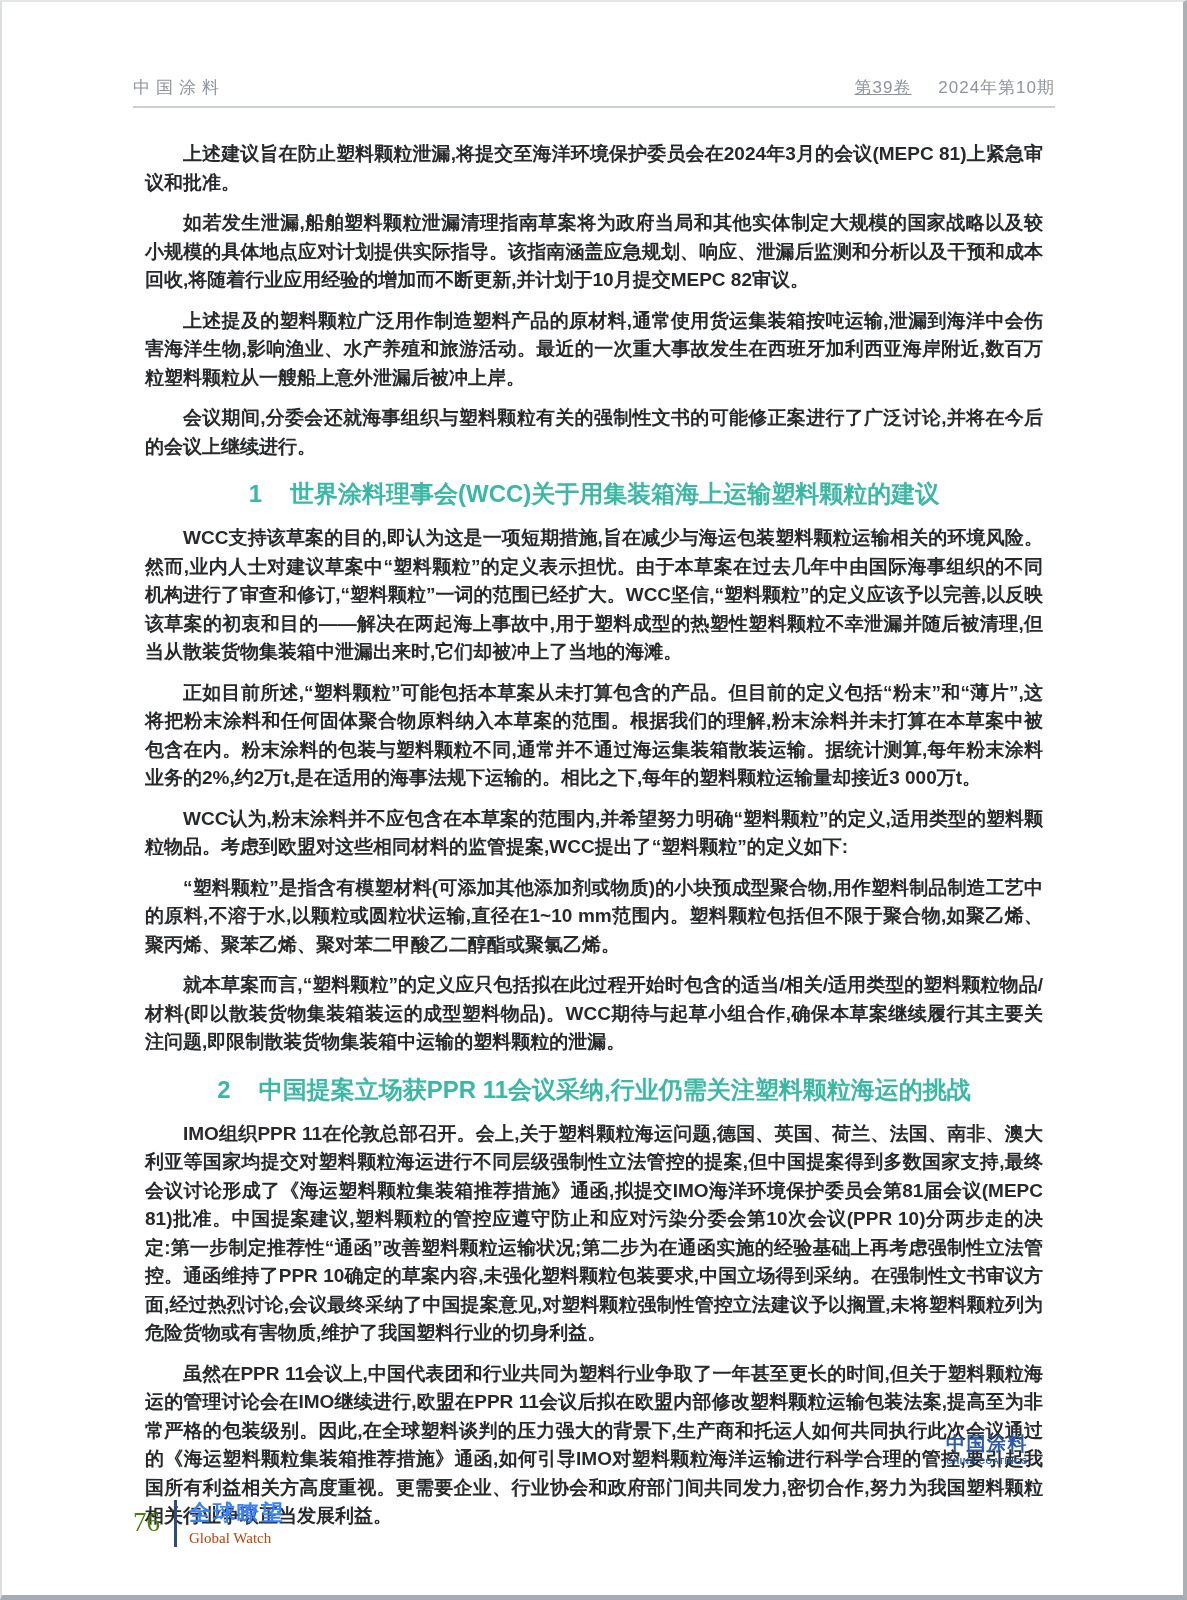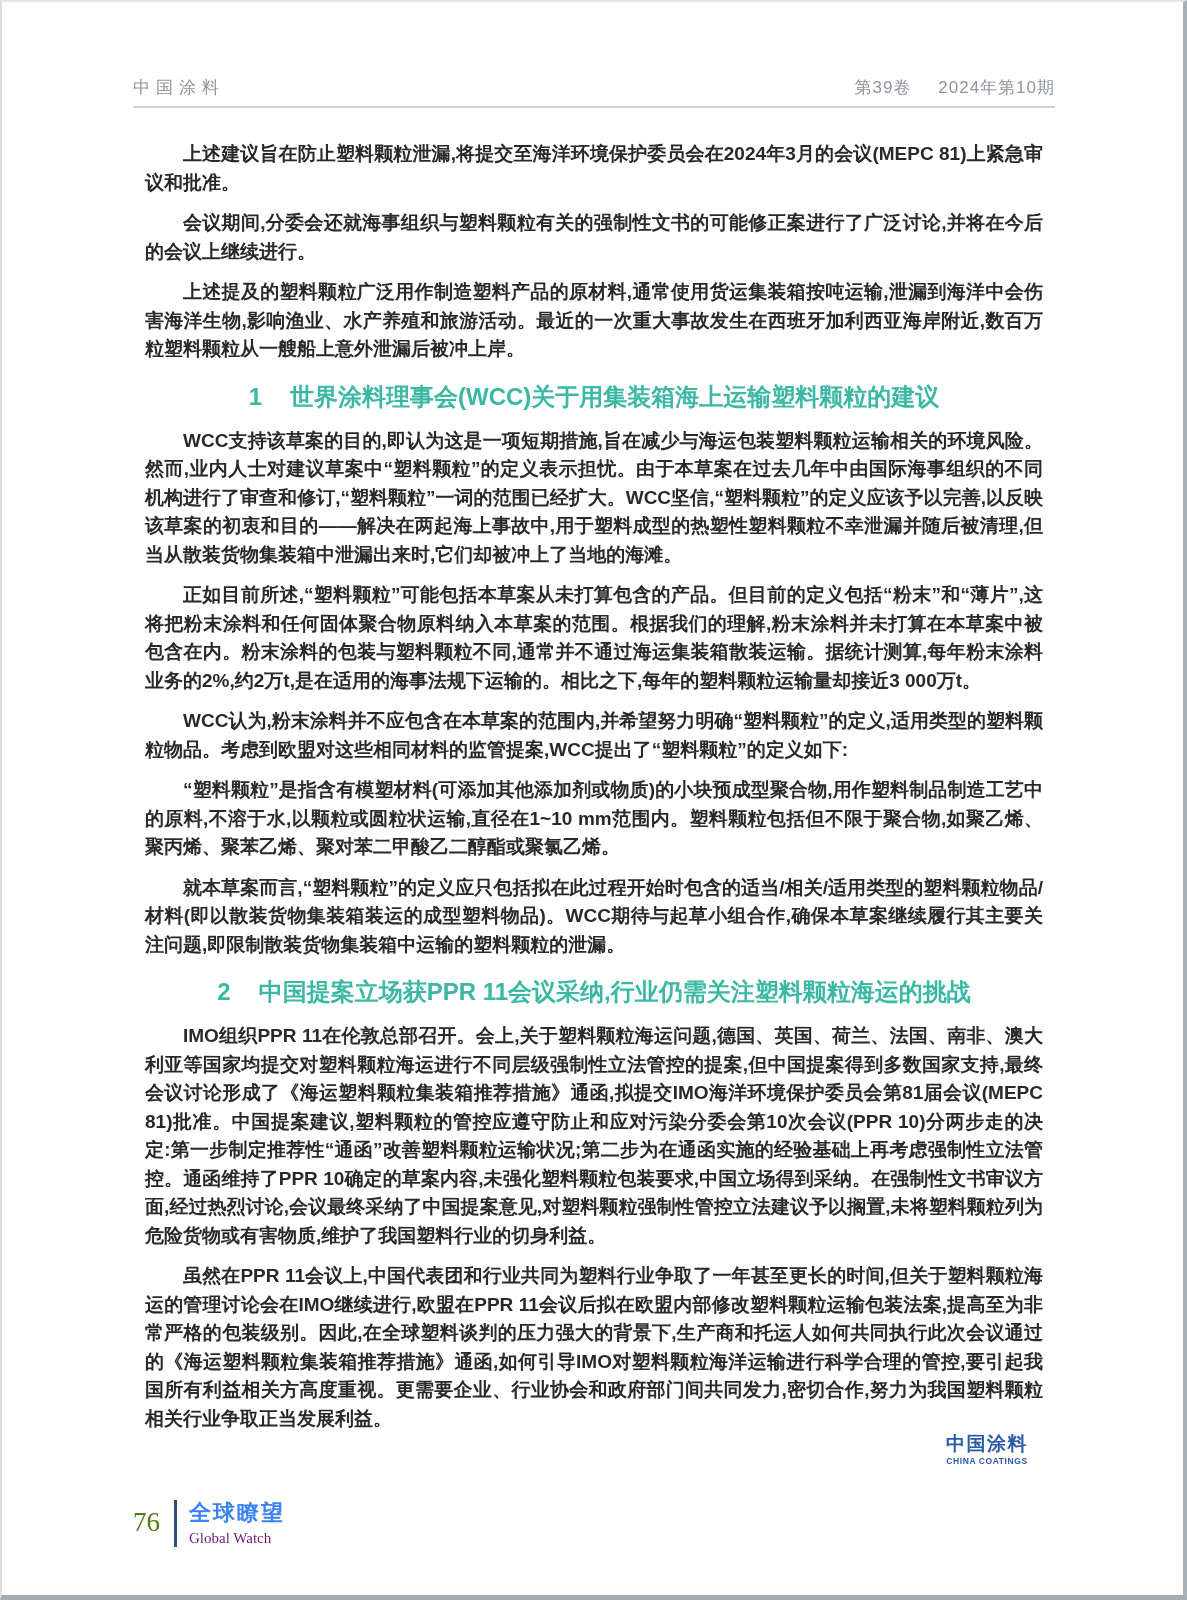--- a/index.html
+++ b/index.html
@@ -17,21 +17,21 @@
     color:#27292b;
   }
   .inner { padding:74px 128px 0 131px; }
 
   .page-header {
     display:flex; justify-content:space-between; align-items:flex-end;
     color:#8d949c; font-size:17px;
   }
   .journal-name { letter-spacing:6px; }
   .vol-issue span { letter-spacing:1px; }
-  .vol-issue .vol { margin-right:22px; }
+  .vol-issue .vol { margin-right:22px;text-decoration:underline; }
   .header-rule { border:none; border-top:2px solid #ccd0d4; margin:7px 0 0 0; }
 
   .article { margin-top:32px; font-size:19px; line-height:28.5px; text-align:justify; }
   .article p { margin:12px; text-indent:2em;font-weight:bold; }
 
   .section-heading {
     color:#3ab8a3; font-size:24px; line-height:30px; font-weight:bold;
     margin:18px 0 15px 0; text-indent:0; text-align:center;
   }
   .section-heading .sec-num { margin-right:28px; }
@@ -45,43 +45,44 @@
 
   .page-footer { position:absolute; left:131px; top:1496px; display:flex; align-items:flex-start; }
   .page-num {
     font-family:"Liberation Serif","DejaVu Serif",serif;
     font-size:27px; color:#4d7c0f; margin-top:9px;
   }
   .footer-bar { width:3px; height:47px; background:#2f4d7a; margin:2px 12px 0 14px; }
   .footer-col .col-cn { font-size:22px; font-weight:bold; color:#3b82f6; letter-spacing:2px; }
   .footer-col .col-en {
     font-family:"Liberation Serif","DejaVu Serif",serif;
-    font-size:15px; color:#701a75; margin-top:2px;
+    font-size:15px; color:#c2410c; margin-top:2px;
   }
 </style>
 </head>
 <body>
 
 <div class="canvas">
   <div class="inner">
 
     <div class="page-header">
       <span class="journal-name">中国涂料</span>
       <span class="vol-issue">
         <span class="vol">第39卷</span>
         <span class="issue">2024年第10期</span>
       </span>
     </div>
     <hr class="header-rule">
 
     <div class="article">
 
       <p>上述建议旨在防止塑料颗粒泄漏,将提交至海洋环境保护委员会在2024年3月的会议(MEPC 81)上紧急审议和批准。</p>
+      <p>如若发生泄漏,船舶塑料颗粒泄漏清理指南草案将为政府当局和其他实体制定大规模的国家战略以及较小规模的具体地点应对计划提供实际指导。该指南涵盖应急规划、响应、泄漏后监测和分析以及干预和成本回收,将随着行业应用经验的增加而不断更新,并计划于10月提交MEPC 82审议。</p>
+      <p>上述提及的塑料颗粒广泛用作制造塑料产品的原材料,通常使用货运集装箱按吨运输,泄漏到海洋中会伤害海洋生物,影响渔业、水产养殖和旅游活动。最近的一次重大事故发生在西班牙加利西亚海岸附近,数百万粒塑料颗粒从一艘船上意外泄漏后被冲上岸。</p>
       <p>会议期间,分委会还就海事组织与塑料颗粒有关的强制性文书的可能修正案进行了广泛讨论,并将在今后的会议上继续进行。</p>
-      <p>上述提及的塑料颗粒广泛用作制造塑料产品的原材料,通常使用货运集装箱按吨运输,泄漏到海洋中会伤害海洋生物,影响渔业、水产养殖和旅游活动。最近的一次重大事故发生在西班牙加利西亚海岸附近,数百万粒塑料颗粒从一艘船上意外泄漏后被冲上岸。</p>
 
       <h2 class="section-heading">
         <span class="sec-num">1</span><span>世界涂料理事会(WCC)关于用集装箱海上运输塑料颗粒的建议</span>
       </h2>
       <p>WCC支持该草案的目的,即认为这是一项短期措施,旨在减少与海运包装塑料颗粒运输相关的环境风险。然而,业内人士对建议草案中“塑料颗粒”的定义表示担忧。由于本草案在过去几年中由国际海事组织的不同机构进行了审查和修订,“塑料颗粒”一词的范围已经扩大。WCC坚信,“塑料颗粒”的定义应该予以完善,以反映该草案的初衷和目的——解决在两起海上事故中,用于塑料成型的热塑性塑料颗粒不幸泄漏并随后被清理,但当从散装货物集装箱中泄漏出来时,它们却被冲上了当地的海滩。</p>
       <p>正如目前所述,“塑料颗粒”可能包括本草案从未打算包含的产品。但目前的定义包括“粉末”和“薄片”,这将把粉末涂料和任何固体聚合物原料纳入本草案的范围。根据我们的理解,粉末涂料并未打算在本草案中被包含在内。粉末涂料的包装与塑料颗粒不同,通常并不通过海运集装箱散装运输。据统计测算,每年粉末涂料业务的2%,约2万t,是在适用的海事法规下运输的。相比之下,每年的塑料颗粒运输量却接近3 000万t。</p>
       <p>WCC认为,粉末涂料并不应包含在本草案的范围内,并希望努力明确“塑料颗粒”的定义,适用类型的塑料颗粒物品。考虑到欧盟对这些相同材料的监管提案,WCC提出了“塑料颗粒”的定义如下:</p>
       <p>“塑料颗粒”是指含有模塑材料(可添加其他添加剂或物质)的小块预成型聚合物,用作塑料制品制造工艺中的原料,不溶于水,以颗粒或圆粒状运输,直径在1~10 mm范围内。塑料颗粒包括但不限于聚合物,如聚乙烯、聚丙烯、聚苯乙烯、聚对苯二甲酸乙二醇酯或聚氯乙烯。</p>
       <p>就本草案而言,“塑料颗粒”的定义应只包括拟在此过程开始时包含的适当/相关/适用类型的塑料颗粒物品/材料(即以散装货物集装箱装运的成型塑料物品)。WCC期待与起草小组合作,确保本草案继续履行其主要关注问题,即限制散装货物集装箱中运输的塑料颗粒的泄漏。</p>
 

